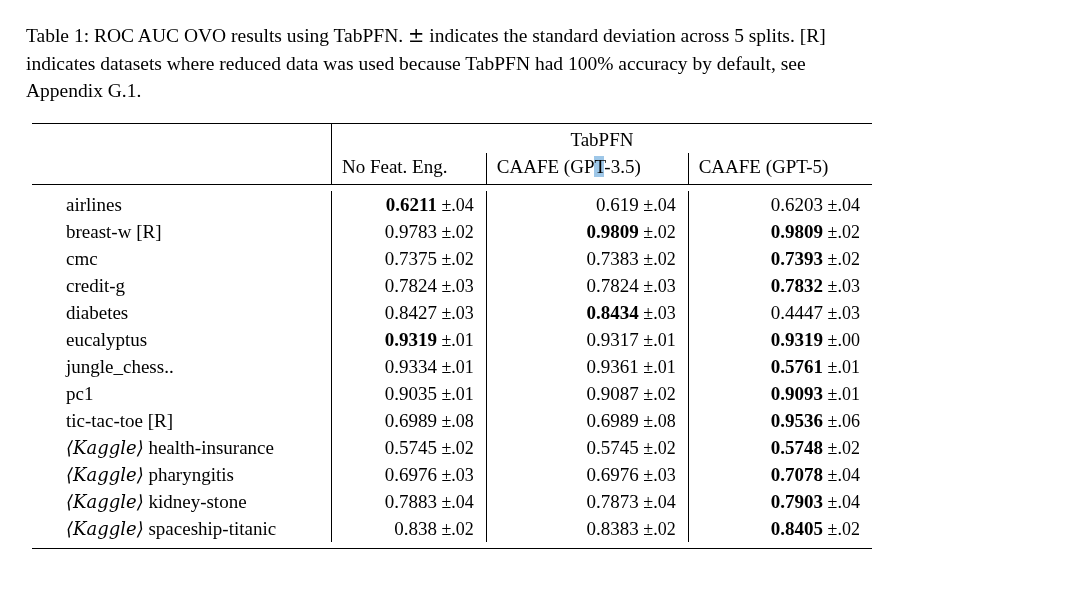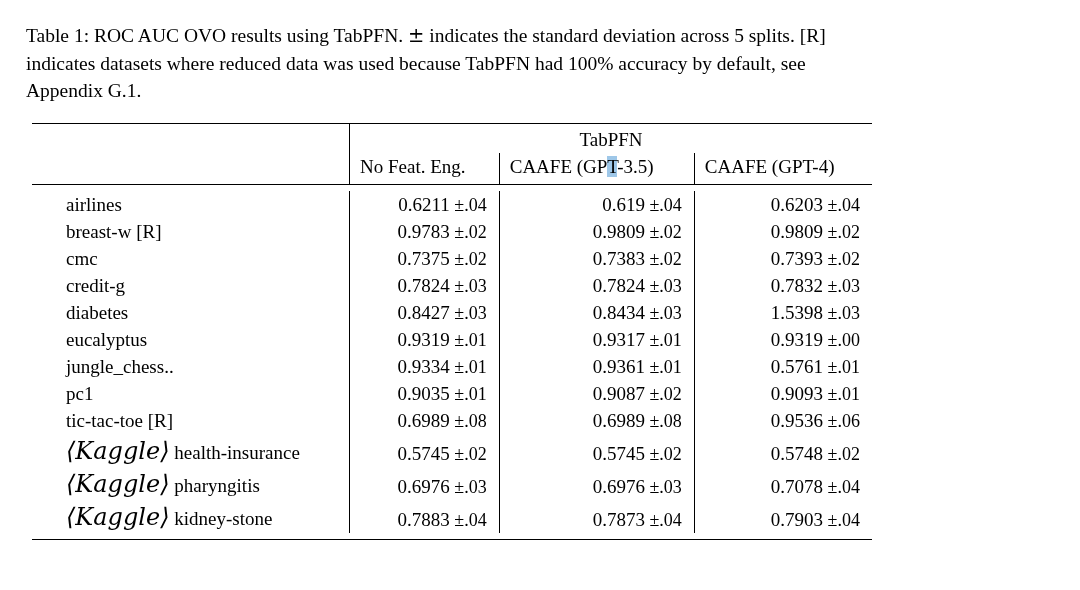--- a/index.html
+++ b/index.html
@@ -75,28 +75,28 @@
     text-align: left;
     padding: 2.5px 0 2.5px 34px !important;
     white-space: nowrap;
   }
   td.val {
     text-align: right;
     padding: 2.5px 12px 2.5px 16px !important;
     white-space: nowrap;
   }
   .num { font-size: 19px; }
-  .num.b { font-weight: normal; }
+  .num.b { font-weight: bold; }
   .pm {
     font-size: 18px;
   }
   .kaggle {
     font-family: "DejaVu Serif", serif;
     font-style: italic;
-    font-size: 24px;
+    font-size: 18px;
   }
   .hl {
     background: #9ec7e8;
   }
   .spacer-row td { height: 6px; font-size: 0; line-height: 0; }
 </style>
 </head>
 <body>
 
 <div class="page">
@@ -116,21 +116,21 @@
 
       <tr>
         <td></td>
         <td class="grouphdr vline" colspan="3">TabPFN</td>
       </tr>
 
       <tr>
         <td></td>
         <td class="colhdr vline">No Feat. Eng.</td>
         <td class="colhdr vline"><span>CAAFE (GP</span><span class="hl">T</span><span>-3.5)</span></td>
-        <td class="colhdr vline">CAAFE (GPT-4)</td>
+        <td class="colhdr vline">CAAFE (GPT-5)</td>
       </tr>
 
       <tr class="rule-mid">
         <td colspan="4"></td>
       </tr>
 
       <tr class="spacer-row">
         <td colspan="4"></td>
       </tr>
 
@@ -155,21 +155,21 @@
         <tr>
           <td class="name">credit-g</td>
           <td class="val vline"><span class="num">0.7824</span><span class="pm"> ±.03</span></td>
           <td class="val vline"><span class="num">0.7824</span><span class="pm"> ±.03</span></td>
           <td class="val vline"><span class="num b">0.7832</span><span class="pm"> ±.03</span></td>
         </tr>
         <tr>
           <td class="name">diabetes</td>
           <td class="val vline"><span class="num">0.8427</span><span class="pm"> ±.03</span></td>
           <td class="val vline"><span class="num b">0.8434</span><span class="pm"> ±.03</span></td>
-          <td class="val vline"><span class="num">1.5398</span><span class="pm"> ±.03</span></td>
+          <td class="val vline"><span class="num">0.4447</span><span class="pm"> ±.03</span></td>
         </tr>
         <tr>
           <td class="name">eucalyptus</td>
           <td class="val vline"><span class="num b">0.9319</span><span class="pm"> ±.01</span></td>
           <td class="val vline"><span class="num">0.9317</span><span class="pm"> ±.01</span></td>
           <td class="val vline"><span class="num b">0.9319</span><span class="pm"> ±.00</span></td>
         </tr>
         <tr>
           <td class="name">jungle_chess..</td>
           <td class="val vline"><span class="num">0.9334</span><span class="pm"> ±.01</span></td>
@@ -199,20 +199,26 @@
           <td class="val vline"><span class="num">0.6976</span><span class="pm"> ±.03</span></td>
           <td class="val vline"><span class="num">0.6976</span><span class="pm"> ±.03</span></td>
           <td class="val vline"><span class="num b">0.7078</span><span class="pm"> ±.04</span></td>
         </tr>
         <tr>
           <td class="name"><span class="kaggle">⟨Kaggle⟩</span> kidney-stone</td>
           <td class="val vline"><span class="num">0.7883</span><span class="pm"> ±.04</span></td>
           <td class="val vline"><span class="num">0.7873</span><span class="pm"> ±.04</span></td>
           <td class="val vline"><span class="num b">0.7903</span><span class="pm"> ±.04</span></td>
         </tr>
+        <tr>
+          <td class="name"><span class="kaggle">⟨Kaggle⟩</span> spaceship-titanic</td>
+          <td class="val vline"><span class="num">0.838</span><span class="pm"> ±.02</span></td>
+          <td class="val vline"><span class="num">0.8383</span><span class="pm"> ±.02</span></td>
+          <td class="val vline"><span class="num b">0.8405</span><span class="pm"> ±.02</span></td>
+        </tr>
         <tr class="spacer-row">
           <td colspan="4"></td>
         </tr>
         <tr class="rule-bot">
           <td colspan="4"></td>
         </tr>
       </tbody>
   </table>
 
 </div>

